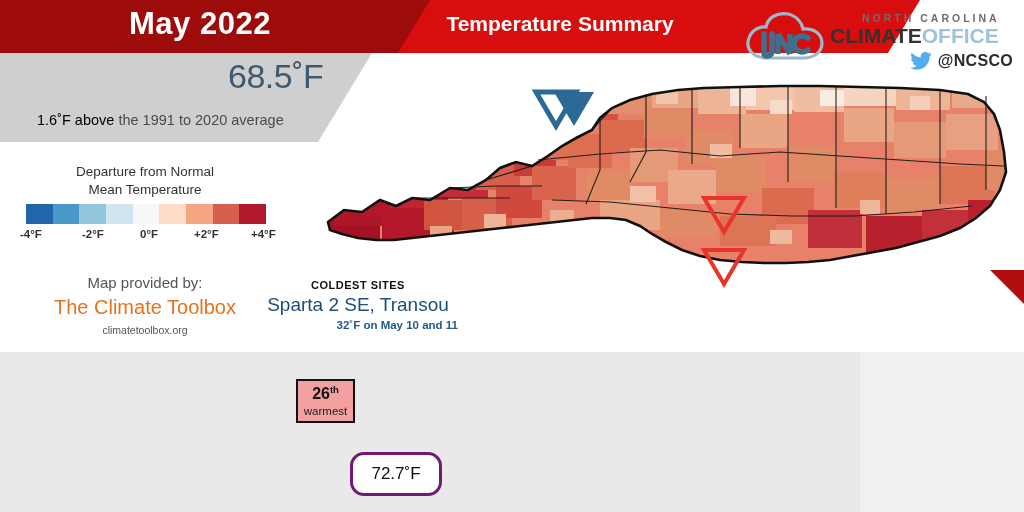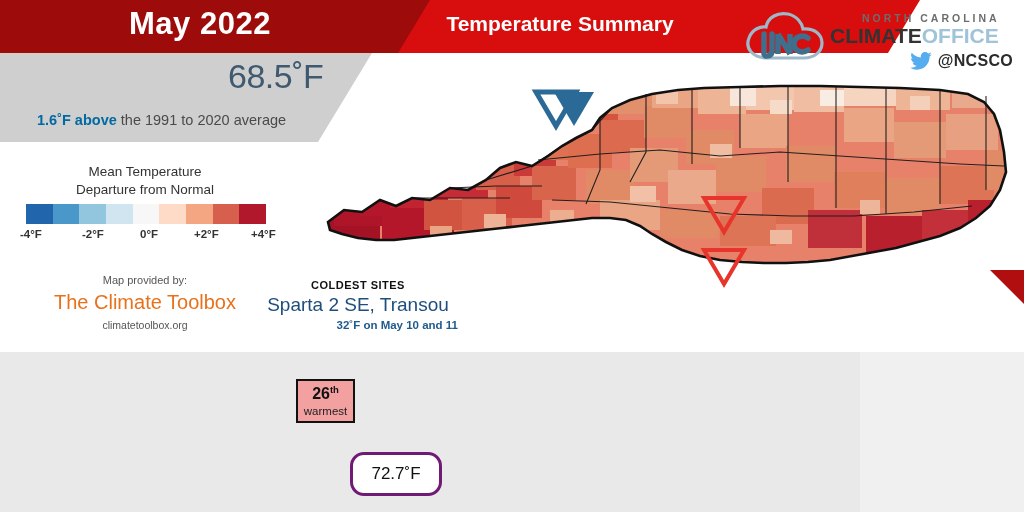--- a/index.html
+++ b/index.html
@@ -56,34 +56,34 @@
   .stat-l1, .stat-l2 {
     position:absolute; left:37px; color:#333; font-size:15.5px;
   }
   .stat-l1 { top:60px; }
   .stat-l2 { top:80px; }
   .stat-big {
     position:absolute; left:228px; top:57px;
     font-size:34px; color:#3f5a70; letter-spacing:-.5px; z-index:6;
   }
   .stat-dep { position:absolute; left:37px; top:112px; font-size:14.5px; color:#4a4a4a; z-index:6; }
-  .stat-dep b { color:#0369a1; font-weight:bold; }
+  .stat-dep b { color:#000000; font-weight:normal; }
 
   
   .leg-title {
     position:absolute; left:0; top:163px; width:290px;
     text-align:center; font-size:13.5px; color:#333; line-height:1.35;
   }
   .leg-bar { position:absolute; left:26px; top:204px; display:flex; height:20px; width:240px; }
   .leg-bar div { flex:1; height:100%; }
   .leg-ticks { position:absolute; left:6px; top:228px; width:280px; height:16px; }
   .leg-ticks span { position:absolute; font-size:11.5px; font-weight:bold; color:#333; }
 
   .prov { position:absolute; left:0; top:274px; width:290px; text-align:center; }
-  .prov-l1 { font-size:11px; color:#555; }
+  .prov-l1 { font-size:15px; color:#555; }
   .prov-l2 { font-size:20px; color:#e8721c; margin-top:5px; }
   .prov-l3 { font-size:10.5px; color:#555; margin-top:5px; }
 
   
   .sites { position:absolute; top:279px; width:100%; height:56px; }
   .site { position:absolute; text-align:center; }
   .site .hd { font-size:11px; font-weight:bold; color:#111; letter-spacing:.5px; }
   .site .nm { font-size:19px; margin-top:3px; }
   .site .dt { font-size:11.5px; font-weight:bold; margin-top:3px;text-align:right; }
   .cold { left:258px; width:200px; }
@@ -325,22 +325,22 @@
 
   <div class="statpanel"></div>
   <div class="stat-l1">Preliminary Statewide</div>
   <div class="stat-l2">Average Temperature:</div>
   <div class="stat-big">68.5˚F</div>
   <div class="stat-dep">
     <b>1.6˚F above</b><span> the 1991 to 2020 average</span>
   </div>
 
   <div class="leg-title">
+    <div>Departure from Normal</div>
     <div>Mean Temperature</div>
-    <div>Departure from Normal</div>
   </div>
   <div class="leg-bar" id="legbar">
       <div style="background: rgb(33, 102, 172);"></div>
       <div style="background: rgb(74, 152, 201);"></div>
       <div style="background: rgb(146, 197, 222);"></div>
       <div style="background: rgb(209, 229, 240);"></div>
       <div style="background: rgb(247, 247, 247);"></div>
       <div style="background: rgb(253, 219, 199);"></div>
       <div style="background: rgb(244, 165, 130);"></div>
       <div style="background: rgb(214, 96, 77);"></div>

